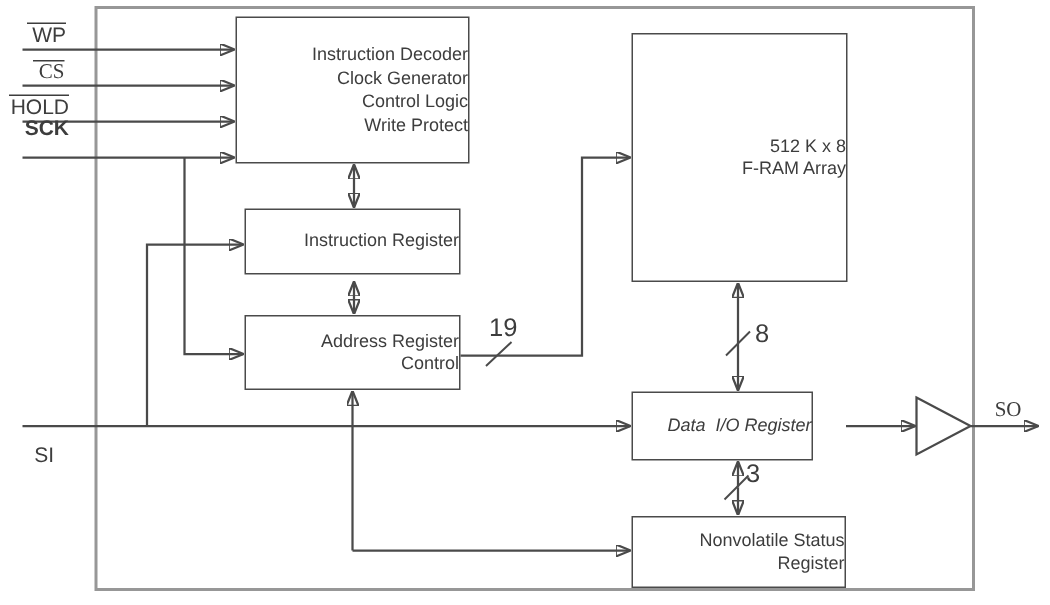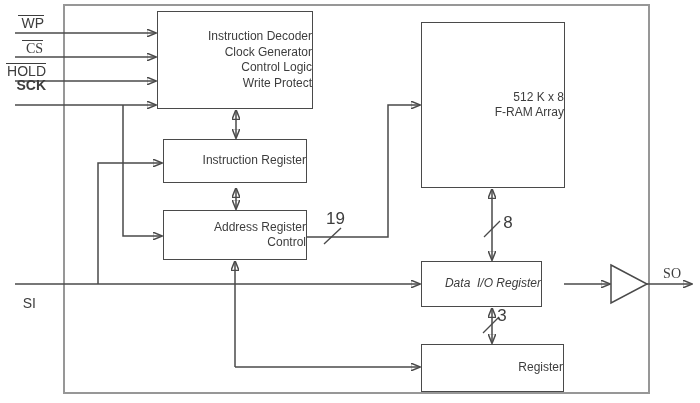--- a/index.html
+++ b/index.html
@@ -110,20 +110,21 @@
   <div class="block" style="left:421px; top:22px; width:144px; height:166px;">
     <span>512 K x 8</span>
     <span>F-RAM Array</span>
   </div>
 
   <div class="block" style="left:421px; top:261px; width:121px; height:46px;font-style:italic;">
     <span>Data  I/O Register</span>
   </div>
 
   <div class="block" style="left:421px; top:344px; width:143px; height:48px;">
+    <span>Nonvolatile Status</span>
     <span>Register</span>
   </div>
 
   <svg id="wiring" viewBox="0 0 700 403" xmlns="http://www.w3.org/2000/svg">
     <defs>
       <marker id="ah" markerUnits="userSpaceOnUse" markerWidth="10" markerHeight="8" refX="9.5" refY="4" orient="auto">
         <path d="M0 0 L10 4 L0 8 Z" fill="#1a1a1a" stroke="none"></path>
       </marker>
     </defs>
 

